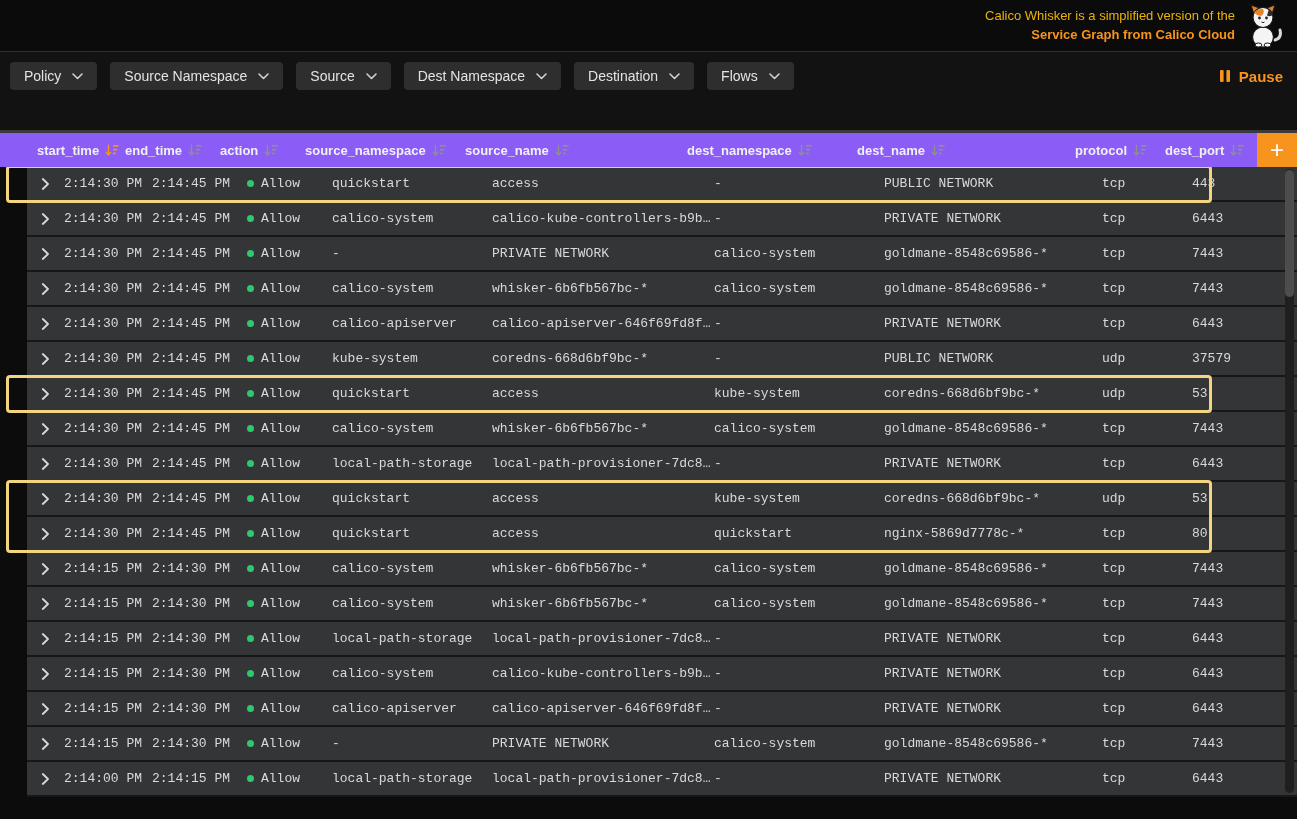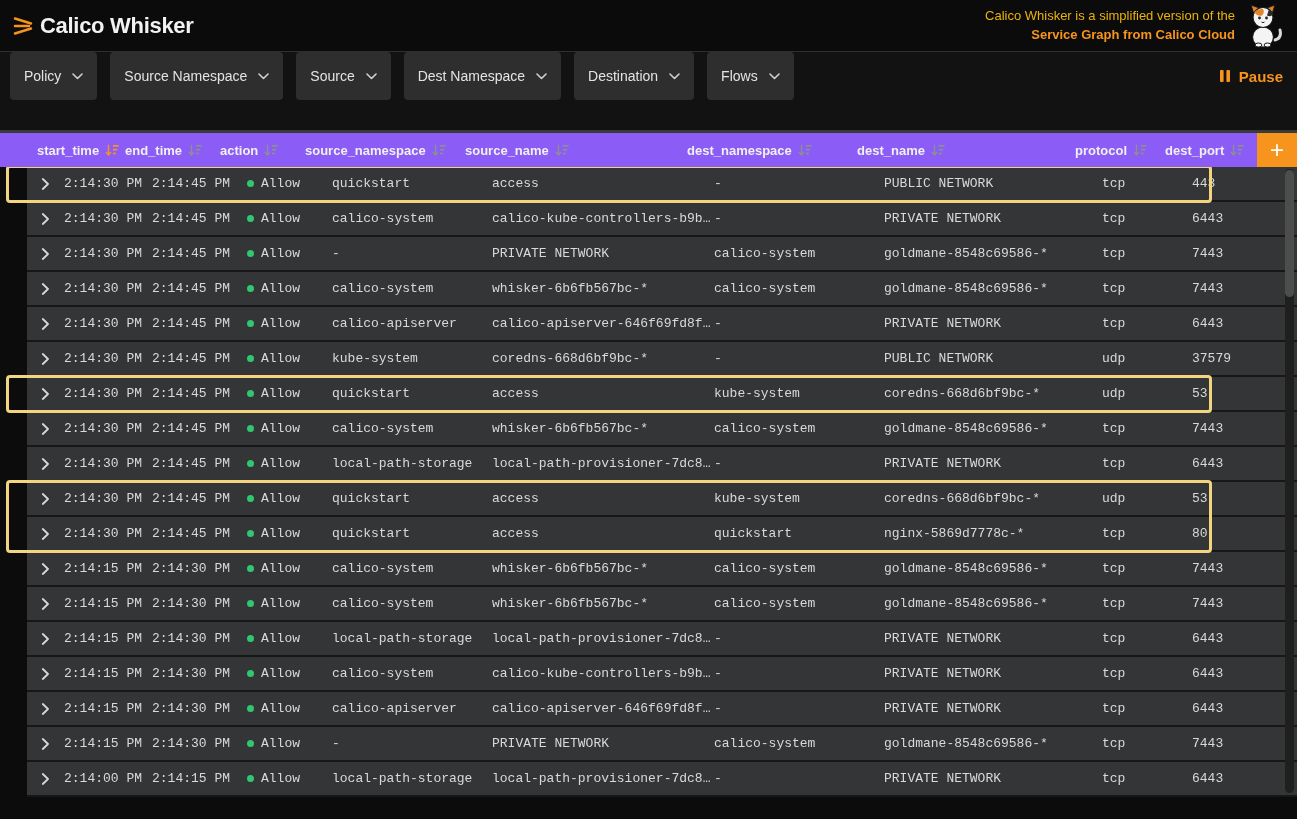--- a/index.html
+++ b/index.html
@@ -31,21 +31,21 @@
   .tagline-link{color:var(--accent);font-weight:bold;cursor:pointer;}
   
   .filter-bar{
     height:48px;display:flex;align-items:center;gap:13px;
     padding:0 14px 0 10px;background:#121212;
   }
   .filter-btn{
     display:inline-flex;align-items:center;gap:11px;
     background:#2e2e2e;border:none;border-radius:4px;
     color:#e3e3e3;font-size:14px;font-family:inherit;
-    height:48px;padding:0 14px;cursor:pointer;
+    height:28px;padding:0 14px;cursor:pointer;
   }
   .filter-btn svg{color:#cfcfcf;}
   .pause-btn{
     margin-left:auto;display:inline-flex;align-items:center;gap:8px;
     background:none;border:none;color:var(--accent);
     font-size:15px;font-family:inherit;cursor:pointer;font-weight:700;
   }
   
   .tabs{height:33px;display:flex;background:#121212;border-bottom:3px solid #3a3a3a;}
   .tab{
@@ -90,28 +90,20 @@
     pointer-events:none;z-index:5;
   }
   
   .scrollbar{position:absolute;right:3px;top:2px;width:9px;height:624px;background:#1f1f1f;border-radius:5px;z-index:6;}
   .scroll-thumb{position:absolute;top:1px;left:0;width:9px;height:127px;background:#4d4d4d;border-radius:5px;cursor:grab;}
 </style>
 </head>
 <body>
 
 <div class="app-header">
-  <div class="brand">
-    <svg width="24" height="26" viewBox="0 0 24 26">
-      <path d="M3 5.5 L19 10.5" stroke="var(--accent)" stroke-width="2.5" stroke-linecap="round" fill="none"></path>
-      <path d="M3 13 L17 13" stroke="var(--accent)" stroke-width="2.5" stroke-linecap="round" fill="none"></path>
-      <path d="M3 20.5 L19 15.5" stroke="var(--accent)" stroke-width="2.5" stroke-linecap="round" fill="none"></path>
-    </svg>
-    <span class="brand-title">Calico Whisker</span>
-  </div>
   <div class="header-right">
     <div class="tagline">
       <div class="tagline-line1">Calico Whisker is a simplified version of the</div>
       <div class="tagline-link">Service Graph from Calico Cloud</div>
     </div>
     <svg width="38" height="44" viewBox="0 0 38 44">
       <path d="M30 36 q7 -2 5 -10" stroke="#d8d8d8" stroke-width="3" fill="none" stroke-linecap="round"></path>
       <ellipse cx="18" cy="33" rx="10.5" ry="10" fill="#f4f4f4" stroke="#1a1a1a" stroke-width="1.2"></ellipse>
       <path d="M8.5 9 L6 1 L14.5 4 Z" fill="#e58427" stroke="#1a1a1a" stroke-width="1.1"></path>
       <path d="M27.5 9 L30 1 L21.5 4 Z" fill="#e58427" stroke="#1a1a1a" stroke-width="1.1"></path>

